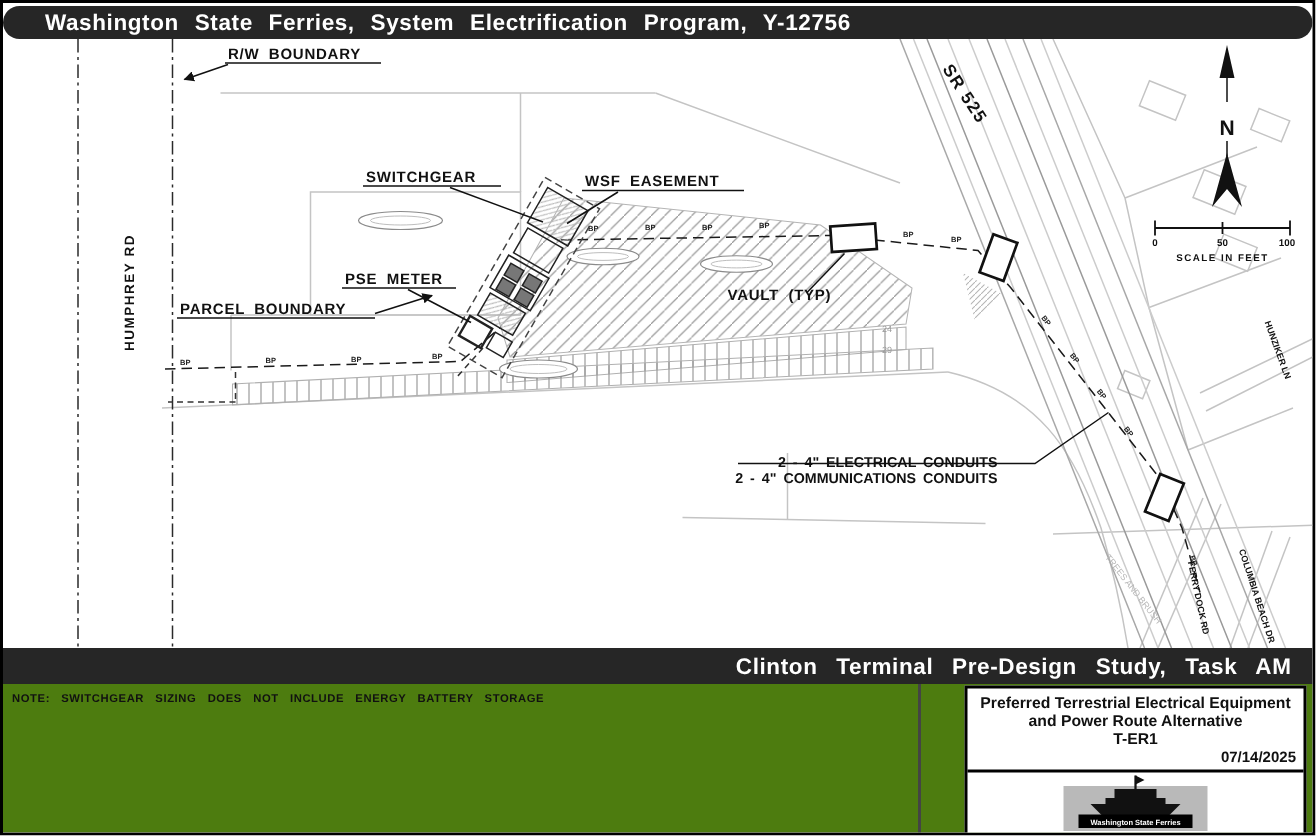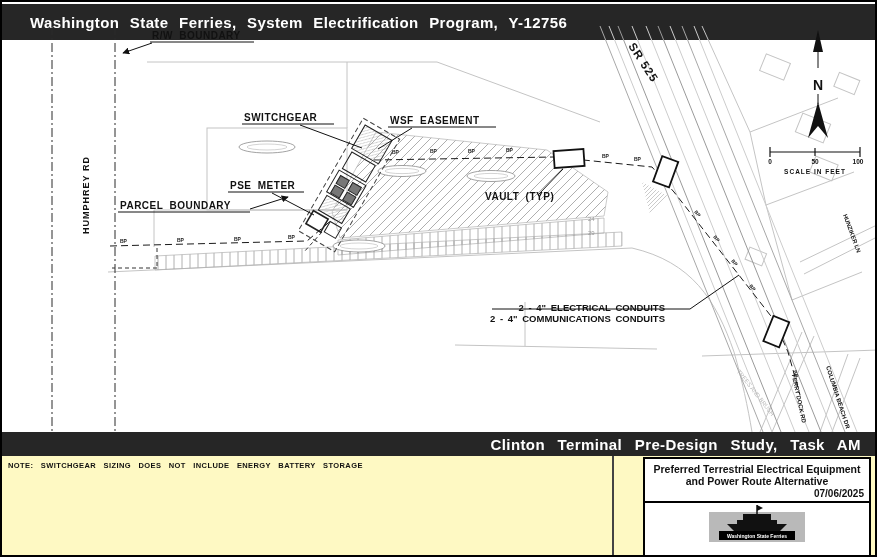--- a/index.html
+++ b/index.html
@@ -6,24 +6,24 @@
   #sheet{
     position:relative;width:877px;height:557px;box-sizing:border-box;
     border:2px solid #000;background:#fff;overflow:hidden;
     font-family:"Liberation Sans",sans-serif;
   }
   .banner{
     position:absolute;left:0;right:0;background:#262626;color:#fff;
     font-weight:bold;font-size:15px;display:flex;align-items:center;
     word-spacing:6px;letter-spacing:.4px;white-space:nowrap;padding-left:10px;
   }
-  #banner-top{top:2px;height:36px;padding-left:28px;}
+  #banner-top{top:2px;height:22px;padding-left:28px;border-radius:11px;}
   #banner-bottom{top:430px;height:24px;justify-content:flex-end;padding-right:14px;word-spacing:8px;}
   #plan-svg{position:absolute;left:0;top:24px;width:873px;height:408px;}
-  #bottom-section{position:absolute;left:0;right:0;top:454px;bottom:0;background:#fef9c3;}
+  #bottom-section{position:absolute;left:0;right:0;top:454px;bottom:0;background:#4d7c0f;}
   #note-text{
     position:absolute;left:6px;top:5px;font-size:7.5px;font-weight:bold;color:#111;
     letter-spacing:.4px;word-spacing:5px;white-space:nowrap;
   }
   #bottom-divider{position:absolute;left:610px;top:0;bottom:0;width:2px;background:#444;}
   #title-block{
     position:absolute;left:641px;top:1px;width:228px;height:102px;box-sizing:border-box;
     border:2px solid #000;background:#fff;
   }
   .tb-line{font-size:10.5px;font-weight:bold;color:#111;text-align:center;line-height:12px;}
@@ -231,21 +231,22 @@
     <span>Clinton Terminal Pre-Design Study, Task AM</span>
   </div>
 
   <div id="bottom-section">
     <div id="note-text">NOTE: SWITCHGEAR SIZING DOES NOT INCLUDE ENERGY BATTERY STORAGE</div>
     <div id="bottom-divider"></div>
 
     <div id="title-block">
       <div class="tb-line first">Preferred Terrestrial Electrical Equipment</div>
       <div class="tb-line">and Power Route Alternative</div>
-      <div id="tb-date">07/06/2025</div>
+      <div class="tb-line">T-ER1</div>
+      <div id="tb-date">07/14/2025</div>
       <hr id="tb-rule">
       <div id="tb-logo-wrap">
         <svg width="104" height="40" viewBox="0 0 104 40">
           <rect x="4" y="8" width="96" height="30" fill="#b9b9b9"></rect>
           <line x1="52" y1="1" x2="52" y2="12" stroke="#111" stroke-width="1.5"></line>
           <polygon points="52,1 58,4 52,7" fill="#111"></polygon>
           <rect x="38" y="10" width="28" height="7" fill="#111"></rect>
           <rect x="32" y="16" width="40" height="4" fill="#111"></rect>
           <polygon points="22,20 82,20 72,30 32,30" fill="#111"></polygon>
           <rect x="14" y="27" width="76" height="9" fill="#000"></rect>

